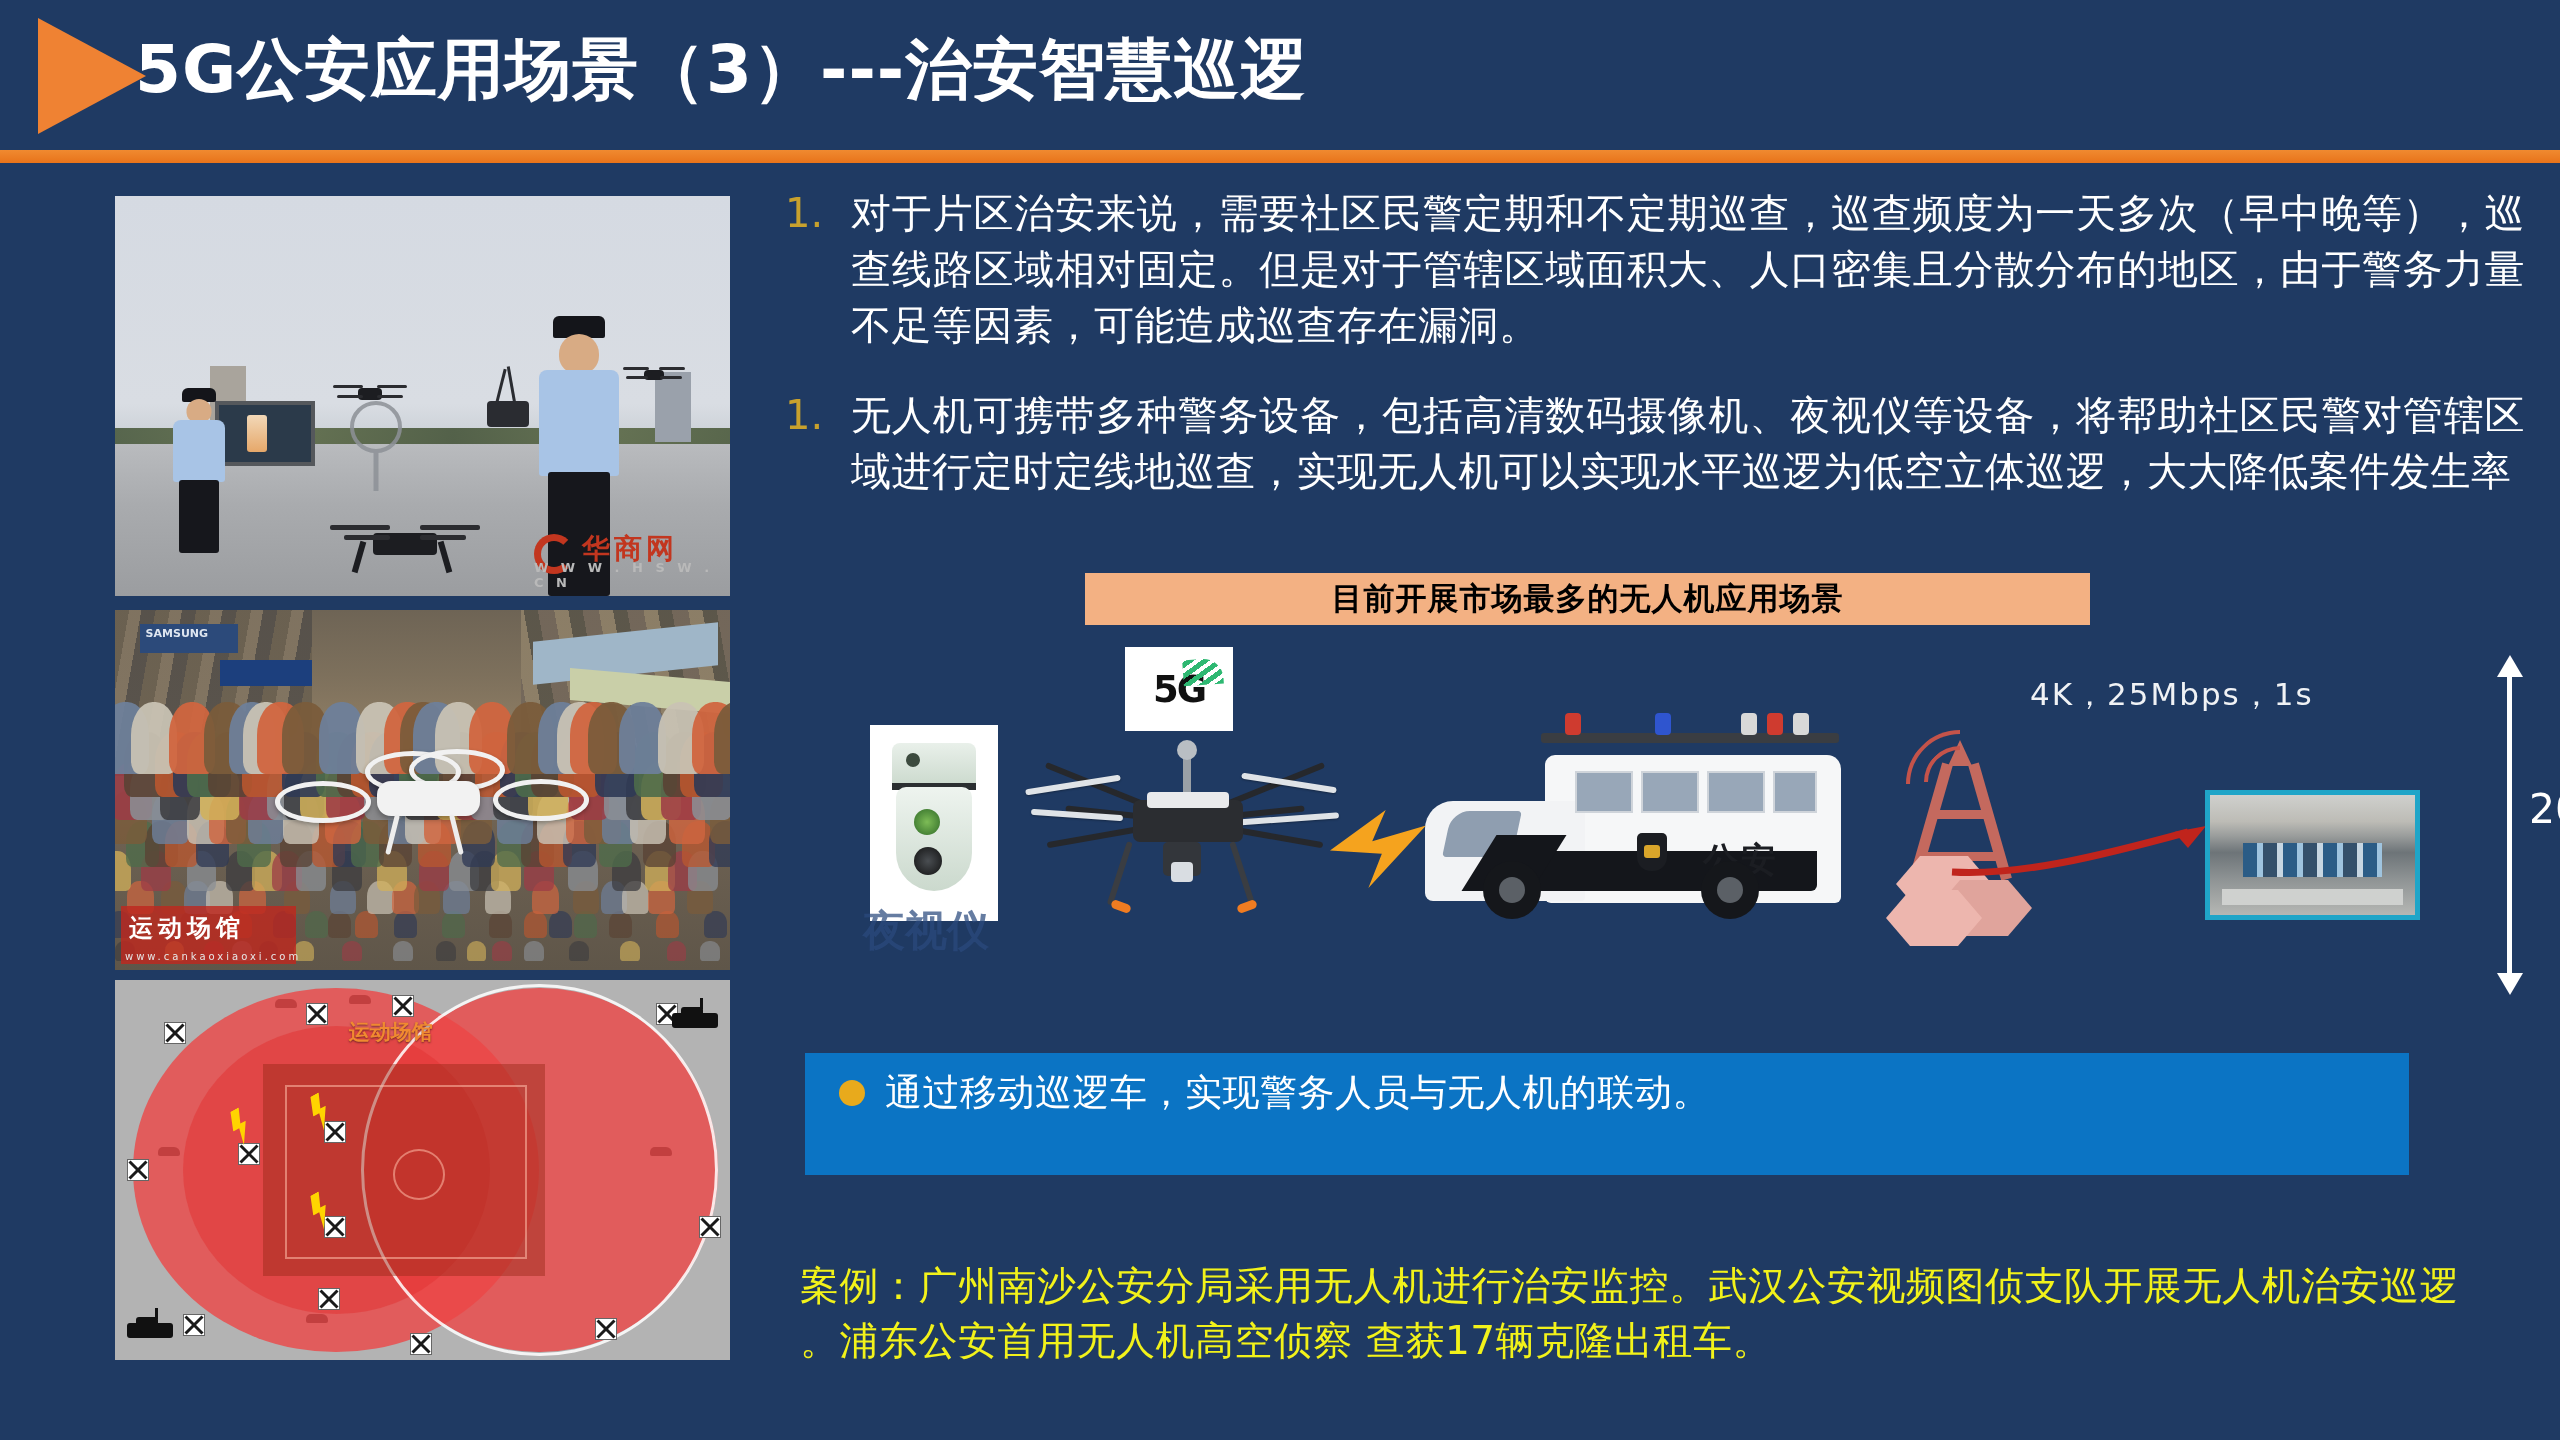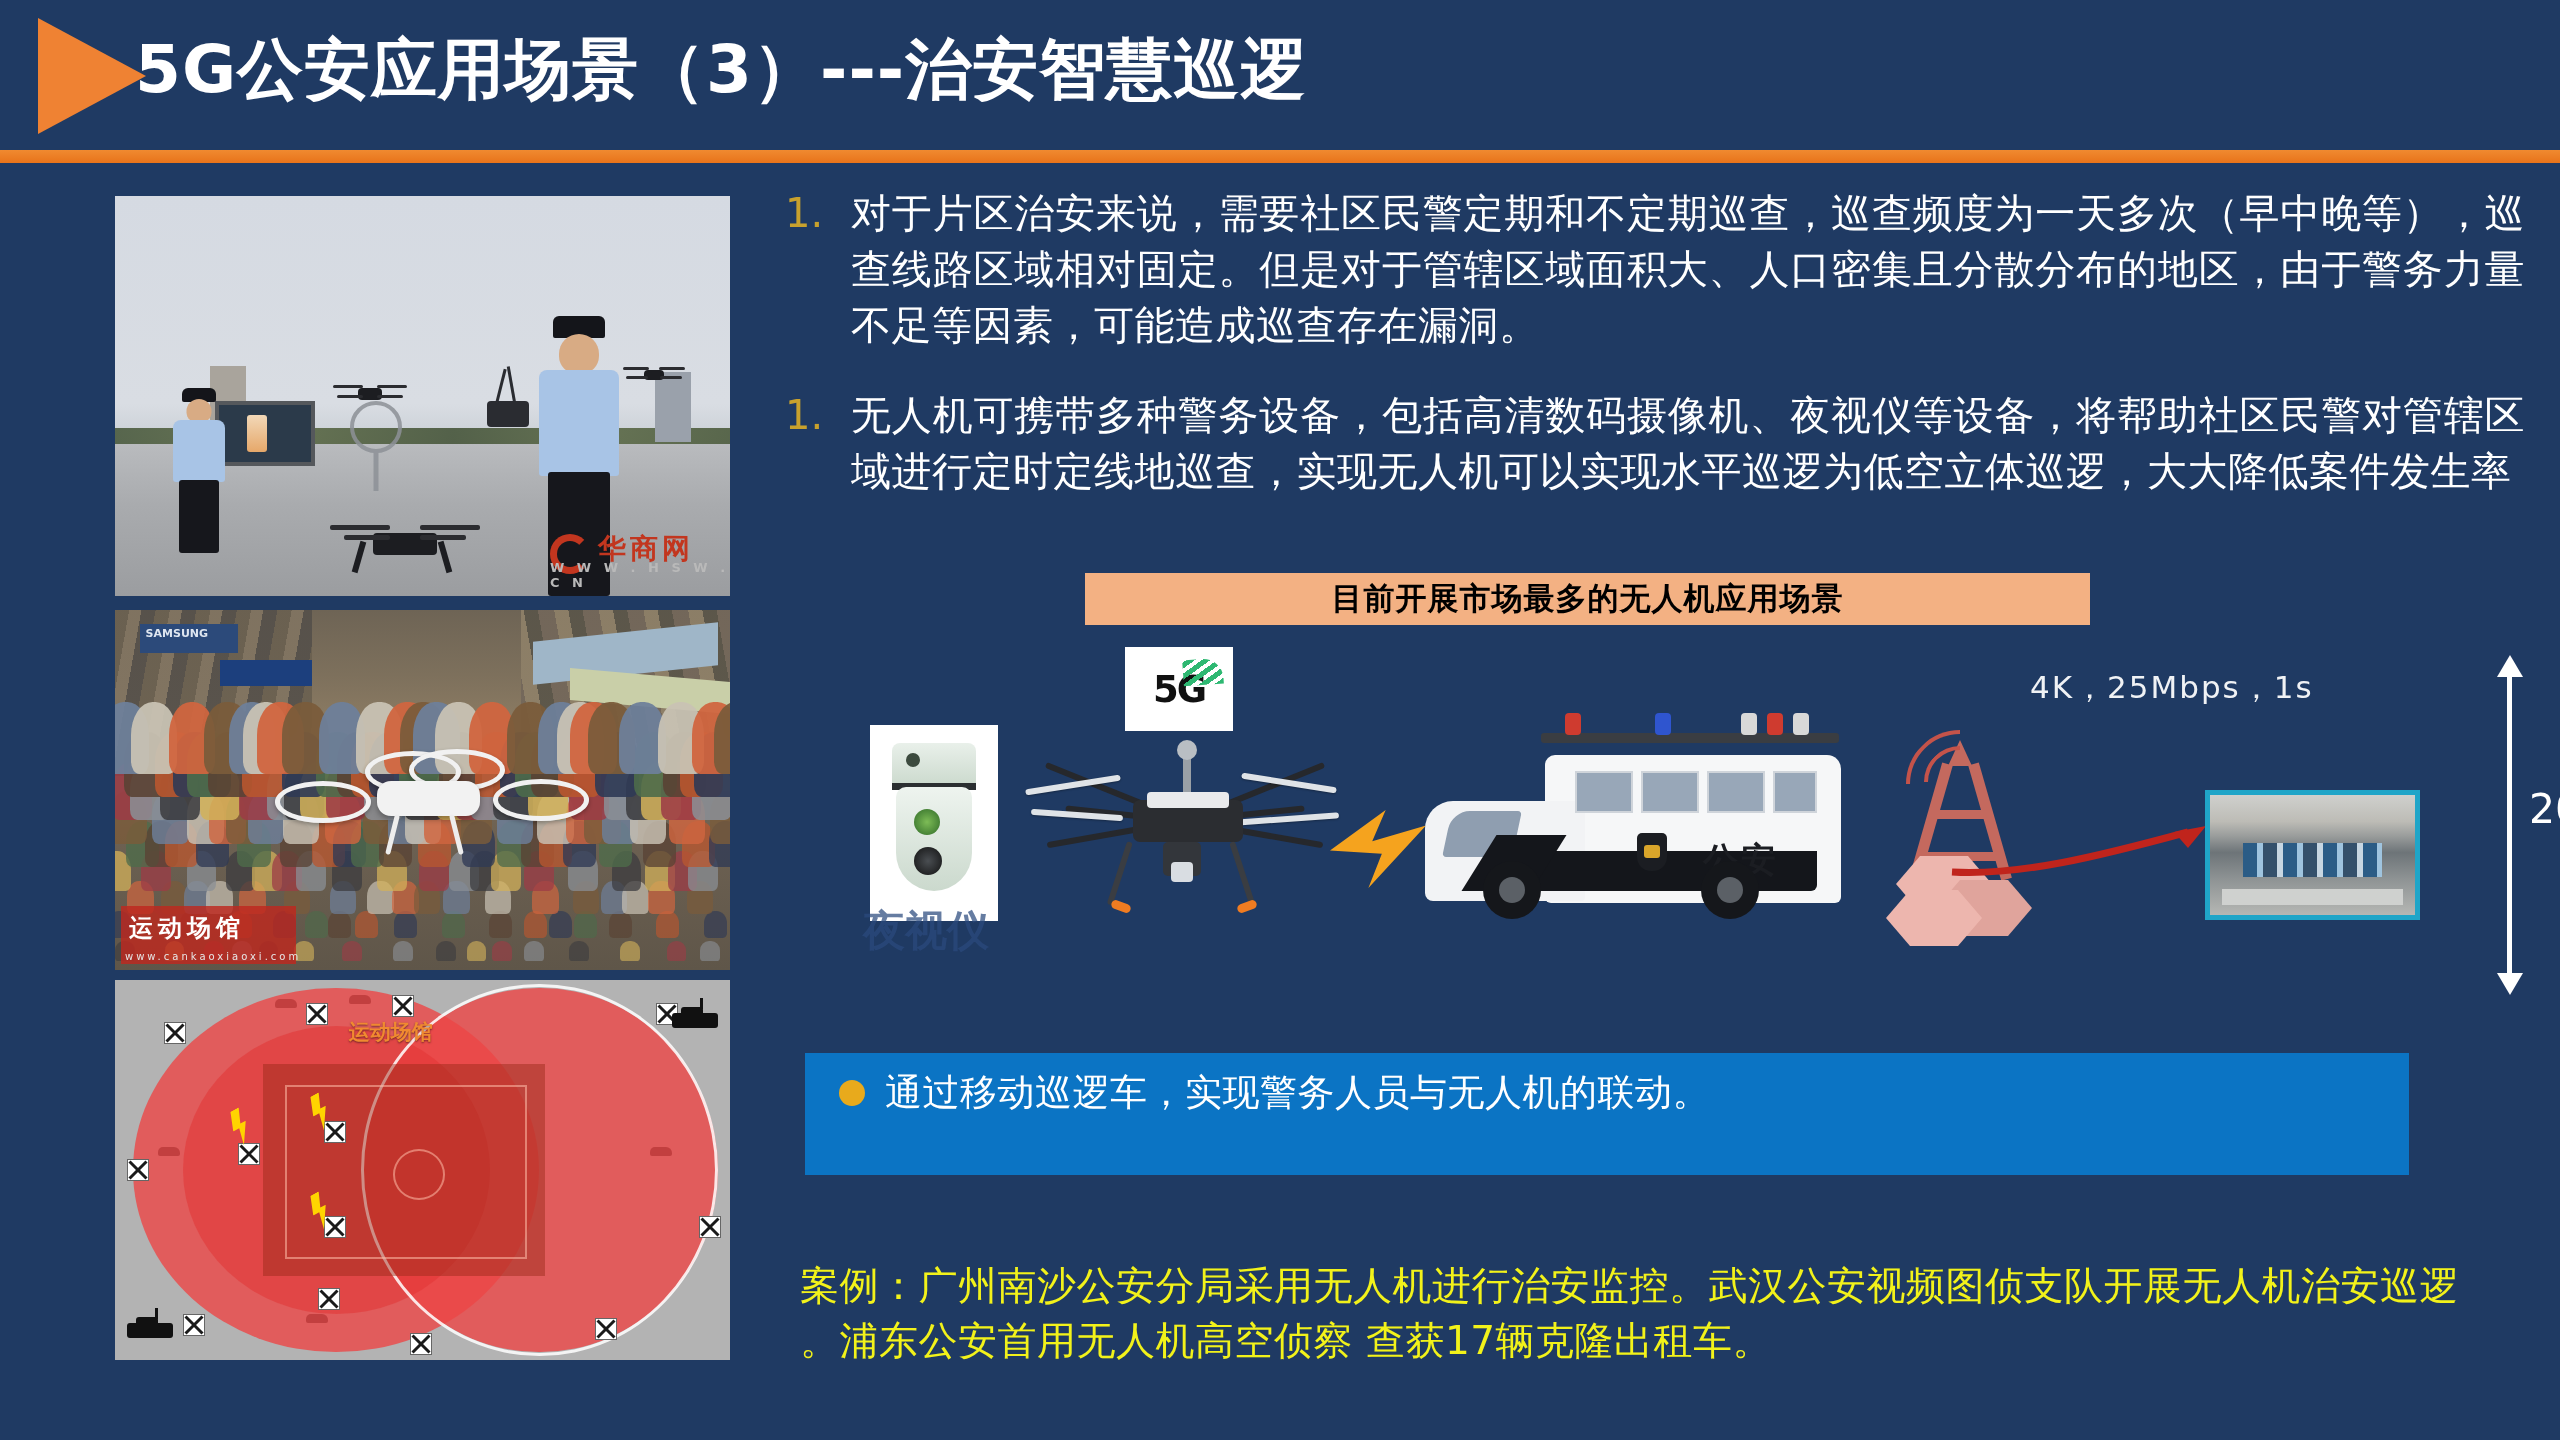--- a/index.html
+++ b/index.html
@@ -51,21 +51,21 @@
   .cop2 .cap{ top:0; width:52px; height:22px; } .cop2 .head{ top:18px; width:40px; height:40px; }
   .cop2 .torso{ top:54px; width:80px; height:106px; } .cop2 .legs{ top:156px; width:62px; height:124px; }
   .p1-ctrl { position:absolute; left:372px; top:205px; width:42px; height:26px; background:#2a2c31; border-radius:4px; }
   .p1-ant { position:absolute; background:#2a2c31; width:3px; height:36px; transform-origin:bottom; }
   .drone { position:absolute; }
   .drone .body { position:absolute; left:50%; top:50%; transform:translate(-50%,-50%); background:#1c1d21; border-radius:4px; }
   .drone .rot  { position:absolute; height:3px; background:#2b2c30; border-radius:2px; }
   .p1-d1 { left:218px; top:185px; width:74px; height:26px; }
   .p1-d2 { left:508px; top:168px; width:62px; height:22px; }
   .p1-d3 { left:215px; top:315px; width:150px; height:66px; }
-  .p1-mark { position:absolute; right:0; bottom:6px; width:180px; height:62px; }
+  .p1-mark { position:absolute; right:16px; bottom:6px; width:180px; height:62px; }
   .p1-mark .ring { position:absolute; left:0; top:6px; width:40px; height:40px; border:7px solid #c2361f; border-radius:50%; border-right-color:transparent; }
   .p1-mark .cn { position:absolute; left:48px; top:2px; font-size:28px; font-weight:bold; color:#c2361f; letter-spacing:4px; }
   .p1-mark .url{ position:absolute; left:0; bottom:0; font-size:13px; color:#b9b9b9; letter-spacing:4px; font-weight:bold; }
 
   
   .p2-bg { position:absolute; inset:0; background:
       linear-gradient(180deg,#6e6455 0%,#7d705c 18%,#8a7a62 30%,#7a6c58 46%,#6d6152 62%,#5f5649 100%); }
   .p2-stalls-l { position:absolute; left:0; top:0; width:32%; height:46%;
      background:repeating-linear-gradient(100deg,#6a6050 0 14px,#817461 14px 26px,#55504a 26px 40px); opacity:.92; }
   .p2-stalls-r { position:absolute; right:0; top:0; width:34%; height:44%;
@@ -161,21 +161,21 @@
   .dg-van .whl:after{content:"";position:absolute;left:16px;top:16px;width:26px;height:26px;background:#5b6066;border-radius:50%;}
   .dg-van .rack  { position:absolute; left:116px; top:40px; width:298px; height:10px; background:#3a3d42; border-radius:3px; }
   .dg-van .light { position:absolute; top:20px; width:16px; height:22px; border-radius:4px; }
 
   .g5-logo { position:absolute; left:340px; top:12px; width:108px; height:84px; background:#fff;
              display:flex; align-items:center; justify-content:center; }
   .g5-logo b { font-size:37px; font-weight:900; color:#111; letter-spacing:-2px; }
   .g5-logo i { position:absolute; right:10px; top:12px; width:40px; height:26px;
                background:repeating-linear-gradient(-32deg,#2eb872 0 5px,transparent 5px 9px);
                border-radius:0 20px 0 0; transform:rotate(-4deg); }
-  .g5-spec { position:absolute; left:1245px; top:32px; color:#f0f2f5; font-size:31px; letter-spacing:2px; white-space:nowrap; }
+  .g5-spec { position:absolute; left:1245px; top:39px; color:#f0f2f5; font-size:31px; letter-spacing:2px; white-space:nowrap; }
 
   .tower { position:absolute; left:1095px; top:105px; width:160px; height:190px; }
   .tower .leg { position:absolute; width:11px; background:#c4695e; transform-origin:top center; }
   .tower .xb  { position:absolute; height:9px; background:#c4695e; left:50%; transform:translateX(-50%); }
   .tower .tip { position:absolute; left:50%; top:0; transform:translateX(-50%);
                 width:0;height:0;border-left:12px solid transparent;border-right:12px solid transparent;border-bottom:26px solid #c4695e; }
   .wave { position:absolute; border:4px solid #c4534a; border-radius:50%;
           border-right-color:transparent; border-bottom-color:transparent; border-left-color:transparent; }
   .hex { position:absolute; width:96px; height:56px; background:#edb6ae;
          clip-path:polygon(25% 0,75% 0,100% 50%,75% 100%,25% 100%,0 50%); }

